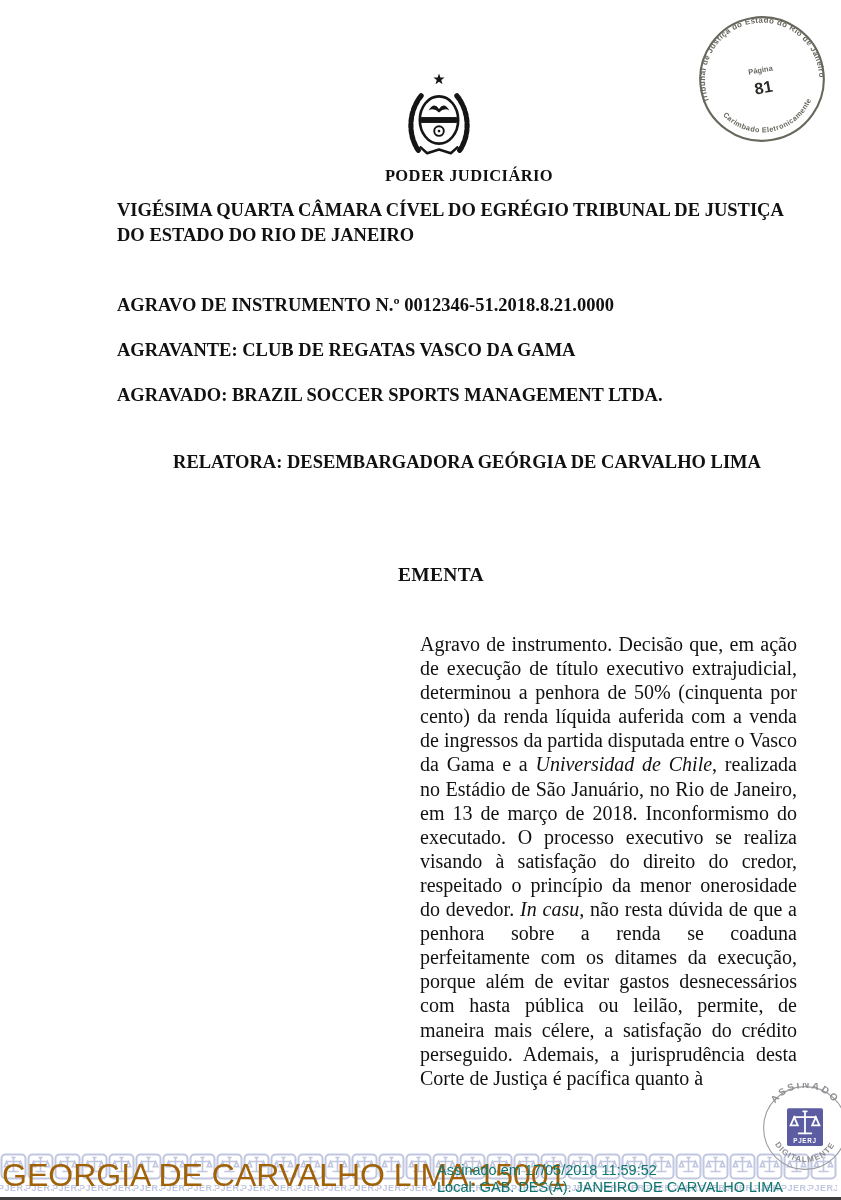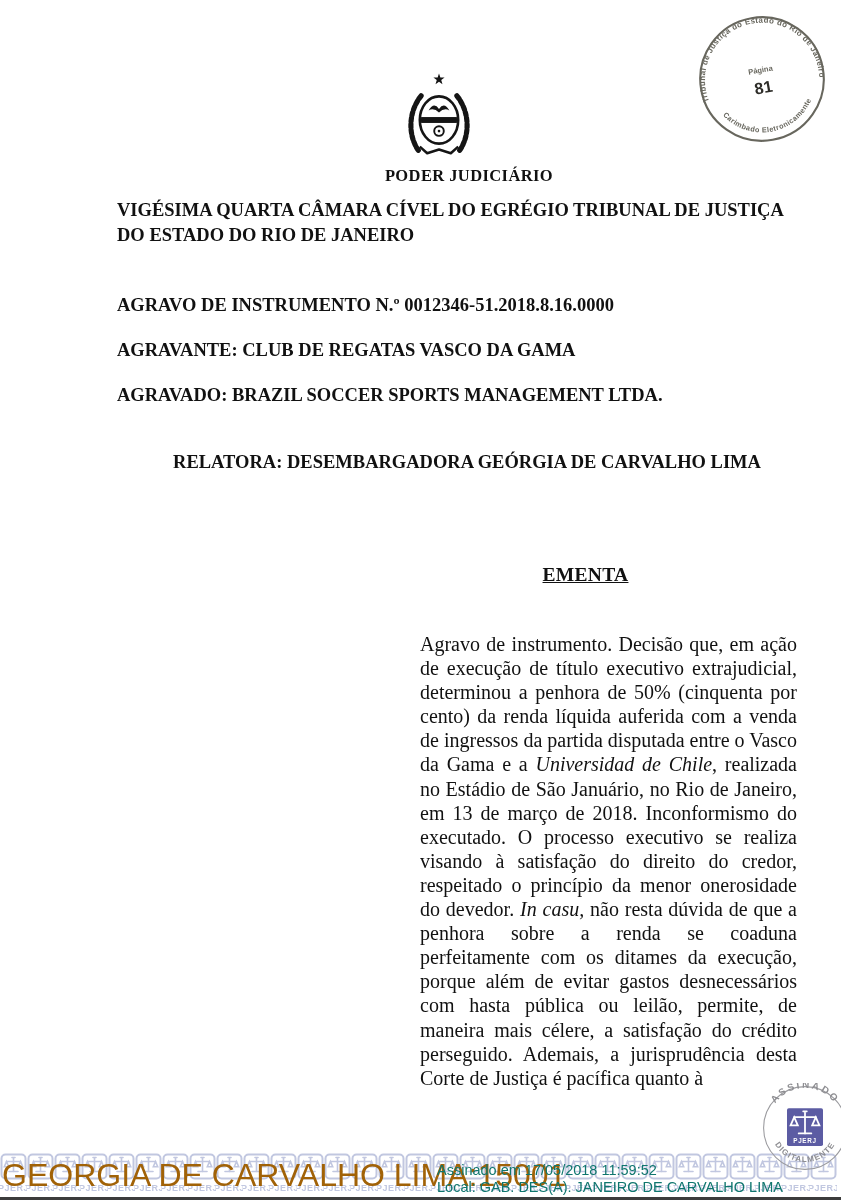--- a/index.html
+++ b/index.html
@@ -12,22 +12,22 @@
     transform:rotate(-10deg);}
   
   .emblem{position:absolute;left:393px;top:72px;width:92px;height:96px;}
   .institution{position:absolute;left:0;top:166px;width:841px;text-align:center;
     text-indent:37px;font-weight:bold;font-size:16.5px;letter-spacing:.4px;margin-left:30px;}
   .court-header{position:absolute;left:117px;top:198px;width:670px;
     font-weight:bold;font-size:18.5px;line-height:25px;}
   .case-line{position:absolute;left:117px;width:700px;font-weight:bold;font-size:18.5px;white-space:nowrap;}
   .l-agravo{top:295px;} .l-agravante{top:340px;} .l-agravado{top:385px;} .l-relatora{top:452px;text-align:center;}
   
-  .ementa-heading{position:absolute;left:420px;top:564px;width:375px;text-align:center;
-    font-weight:bold;font-size:19.5px;text-decoration:underline;letter-spacing:.3px;
+  .ementa-heading{position:absolute;left:420px;top:564px;width:375px;text-align:left;
+    font-weight:bold;font-size:19.5px;letter-spacing:.3px;
     transform:translateX(-22px);}
   .ementa-par{position:absolute;left:420px;top:632px;width:377px;
     font-size:20px;line-height:24.1px;text-align:justify;}
   .ementa-par .it{font-style:italic;}
   
   .sig-stamp{position:absolute;left:760px;top:1083px;width:90px;height:90px;z-index:3;}
   
   .footer{position:absolute;left:0;top:1152px;width:841px;height:48px;background:#fff;z-index:2;}
   .tiles{position:absolute;left:0;top:1px;width:841px;height:44px;overflow:hidden;
     white-space:nowrap;z-index:1;}
@@ -77,21 +77,21 @@
       </g>
       <path d="M34,101 L44,110 L60,105 L76,110 L86,101" fill="none" stroke-width="3.4" stroke-linejoin="round"></path>
     </g>
   </svg>
 </div>
 
 <div class="institution">PODER JUDICIÁRIO</div>
 
 <div class="court-header">VIGÉSIMA QUARTA CÂMARA CÍVEL DO EGRÉGIO TRIBUNAL DE JUSTIÇA DO ESTADO DO RIO DE JANEIRO</div>
 
-<div class="case-line l-agravo">AGRAVO DE INSTRUMENTO N.º 0012346-51.2018.8.16.0000</div>
+<div class="case-line l-agravo">AGRAVO DE INSTRUMENTO N.º 0012346-51.2018.8.21.0000</div>
 <div class="case-line l-agravante">AGRAVANTE: CLUB DE REGATAS VASCO DA GAMA</div>
 <div class="case-line l-agravado">AGRAVADO: BRAZIL SOCCER SPORTS MANAGEMENT LTDA.</div>
 <div class="case-line l-relatora">RELATORA: DESEMBARGADORA GEÓRGIA DE CARVALHO LIMA</div>
 
 <div class="ementa-heading">EMENTA</div>
 
 <div class="ementa-par"><span>Agravo de instrumento. Decisão que, em ação de execução de título executivo extrajudicial, determinou a penhora de 50% (cinquenta por cento) da renda líquida auferida com a venda de ingressos da partida disputada entre o Vasco da Gama e a </span><span class="it">Universidad de Chile</span><span>, realizada no Estádio de São Januário, no Rio de Janeiro, em 13 de março de 2018. Inconformismo do executado. O processo executivo se realiza visando à satisfação do direito do credor, respeitado o princípio da menor onerosidade do devedor. </span><span class="it">In casu,</span><span> não resta dúvida de que a penhora sobre a renda se coaduna perfeitamente com os ditames da execução, porque além de evitar gastos desnecessários com hasta pública ou leilão, permite, de maneira mais célere, a satisfação do crédito perseguido. Ademais, a jurisprudência desta Corte de Justiça é pacífica quanto à</span></div>
 
 <div class="sig-stamp">
   <svg width="90" height="90" viewBox="0 0 100 100">

